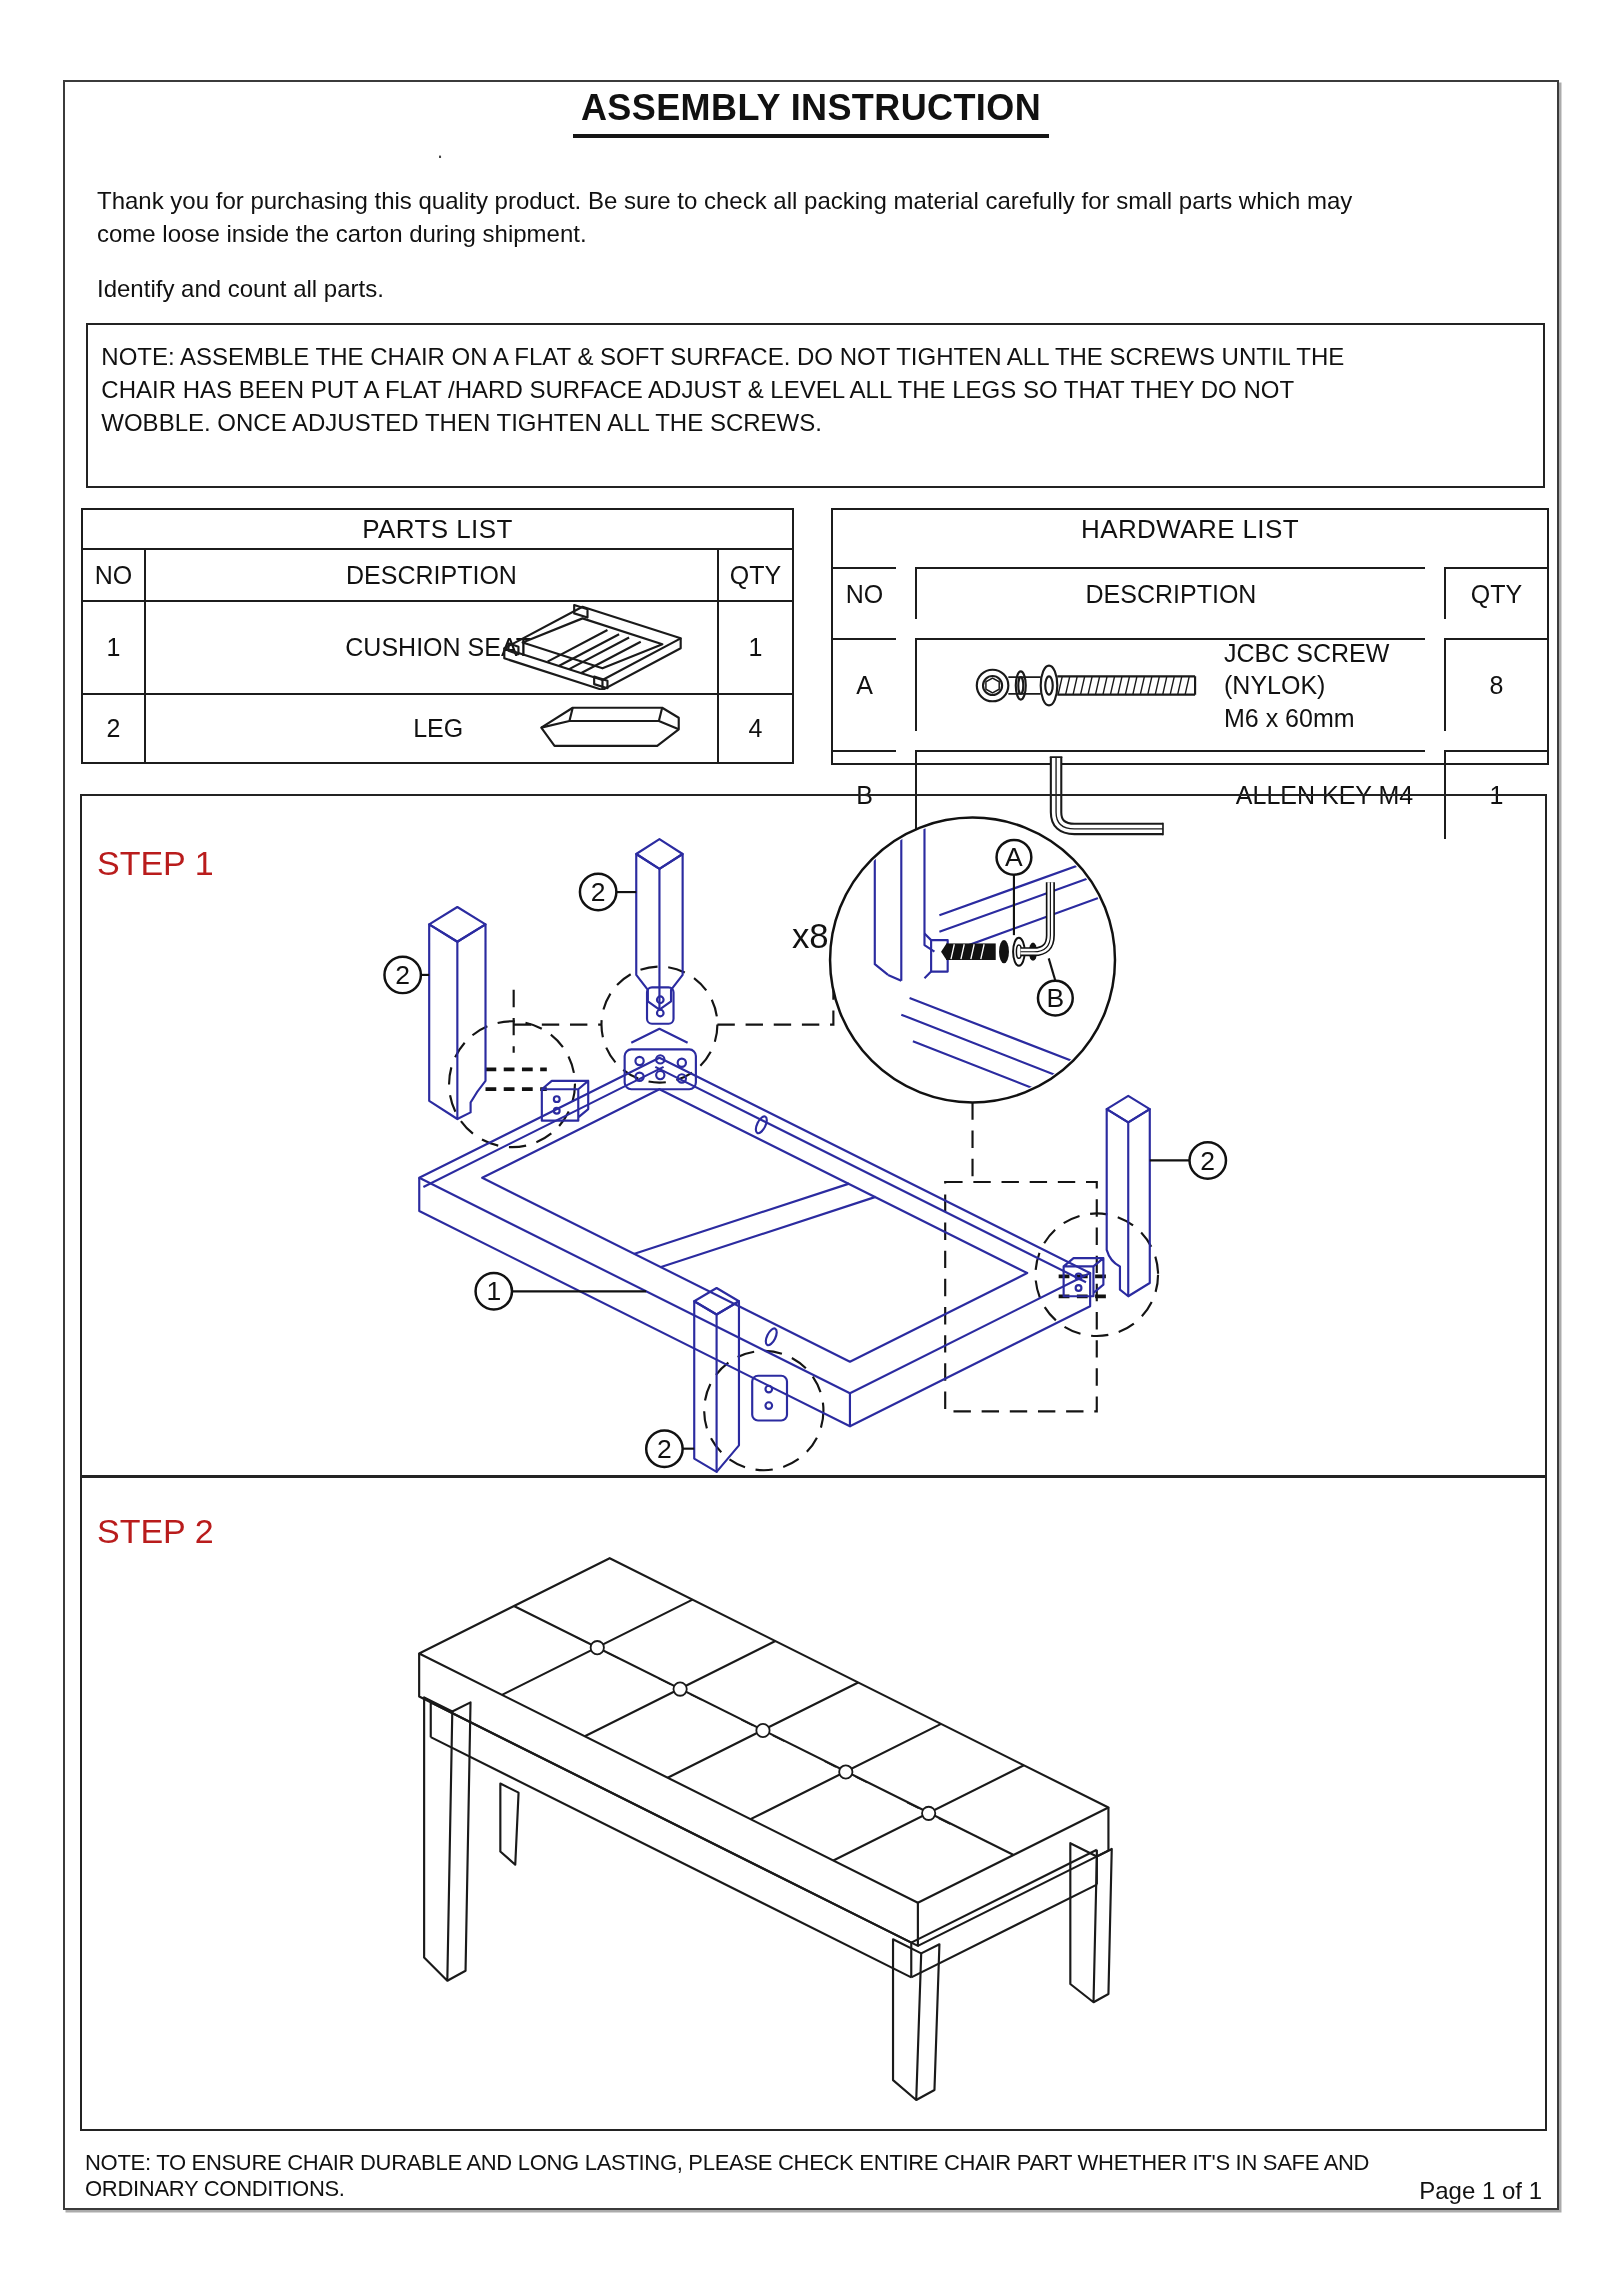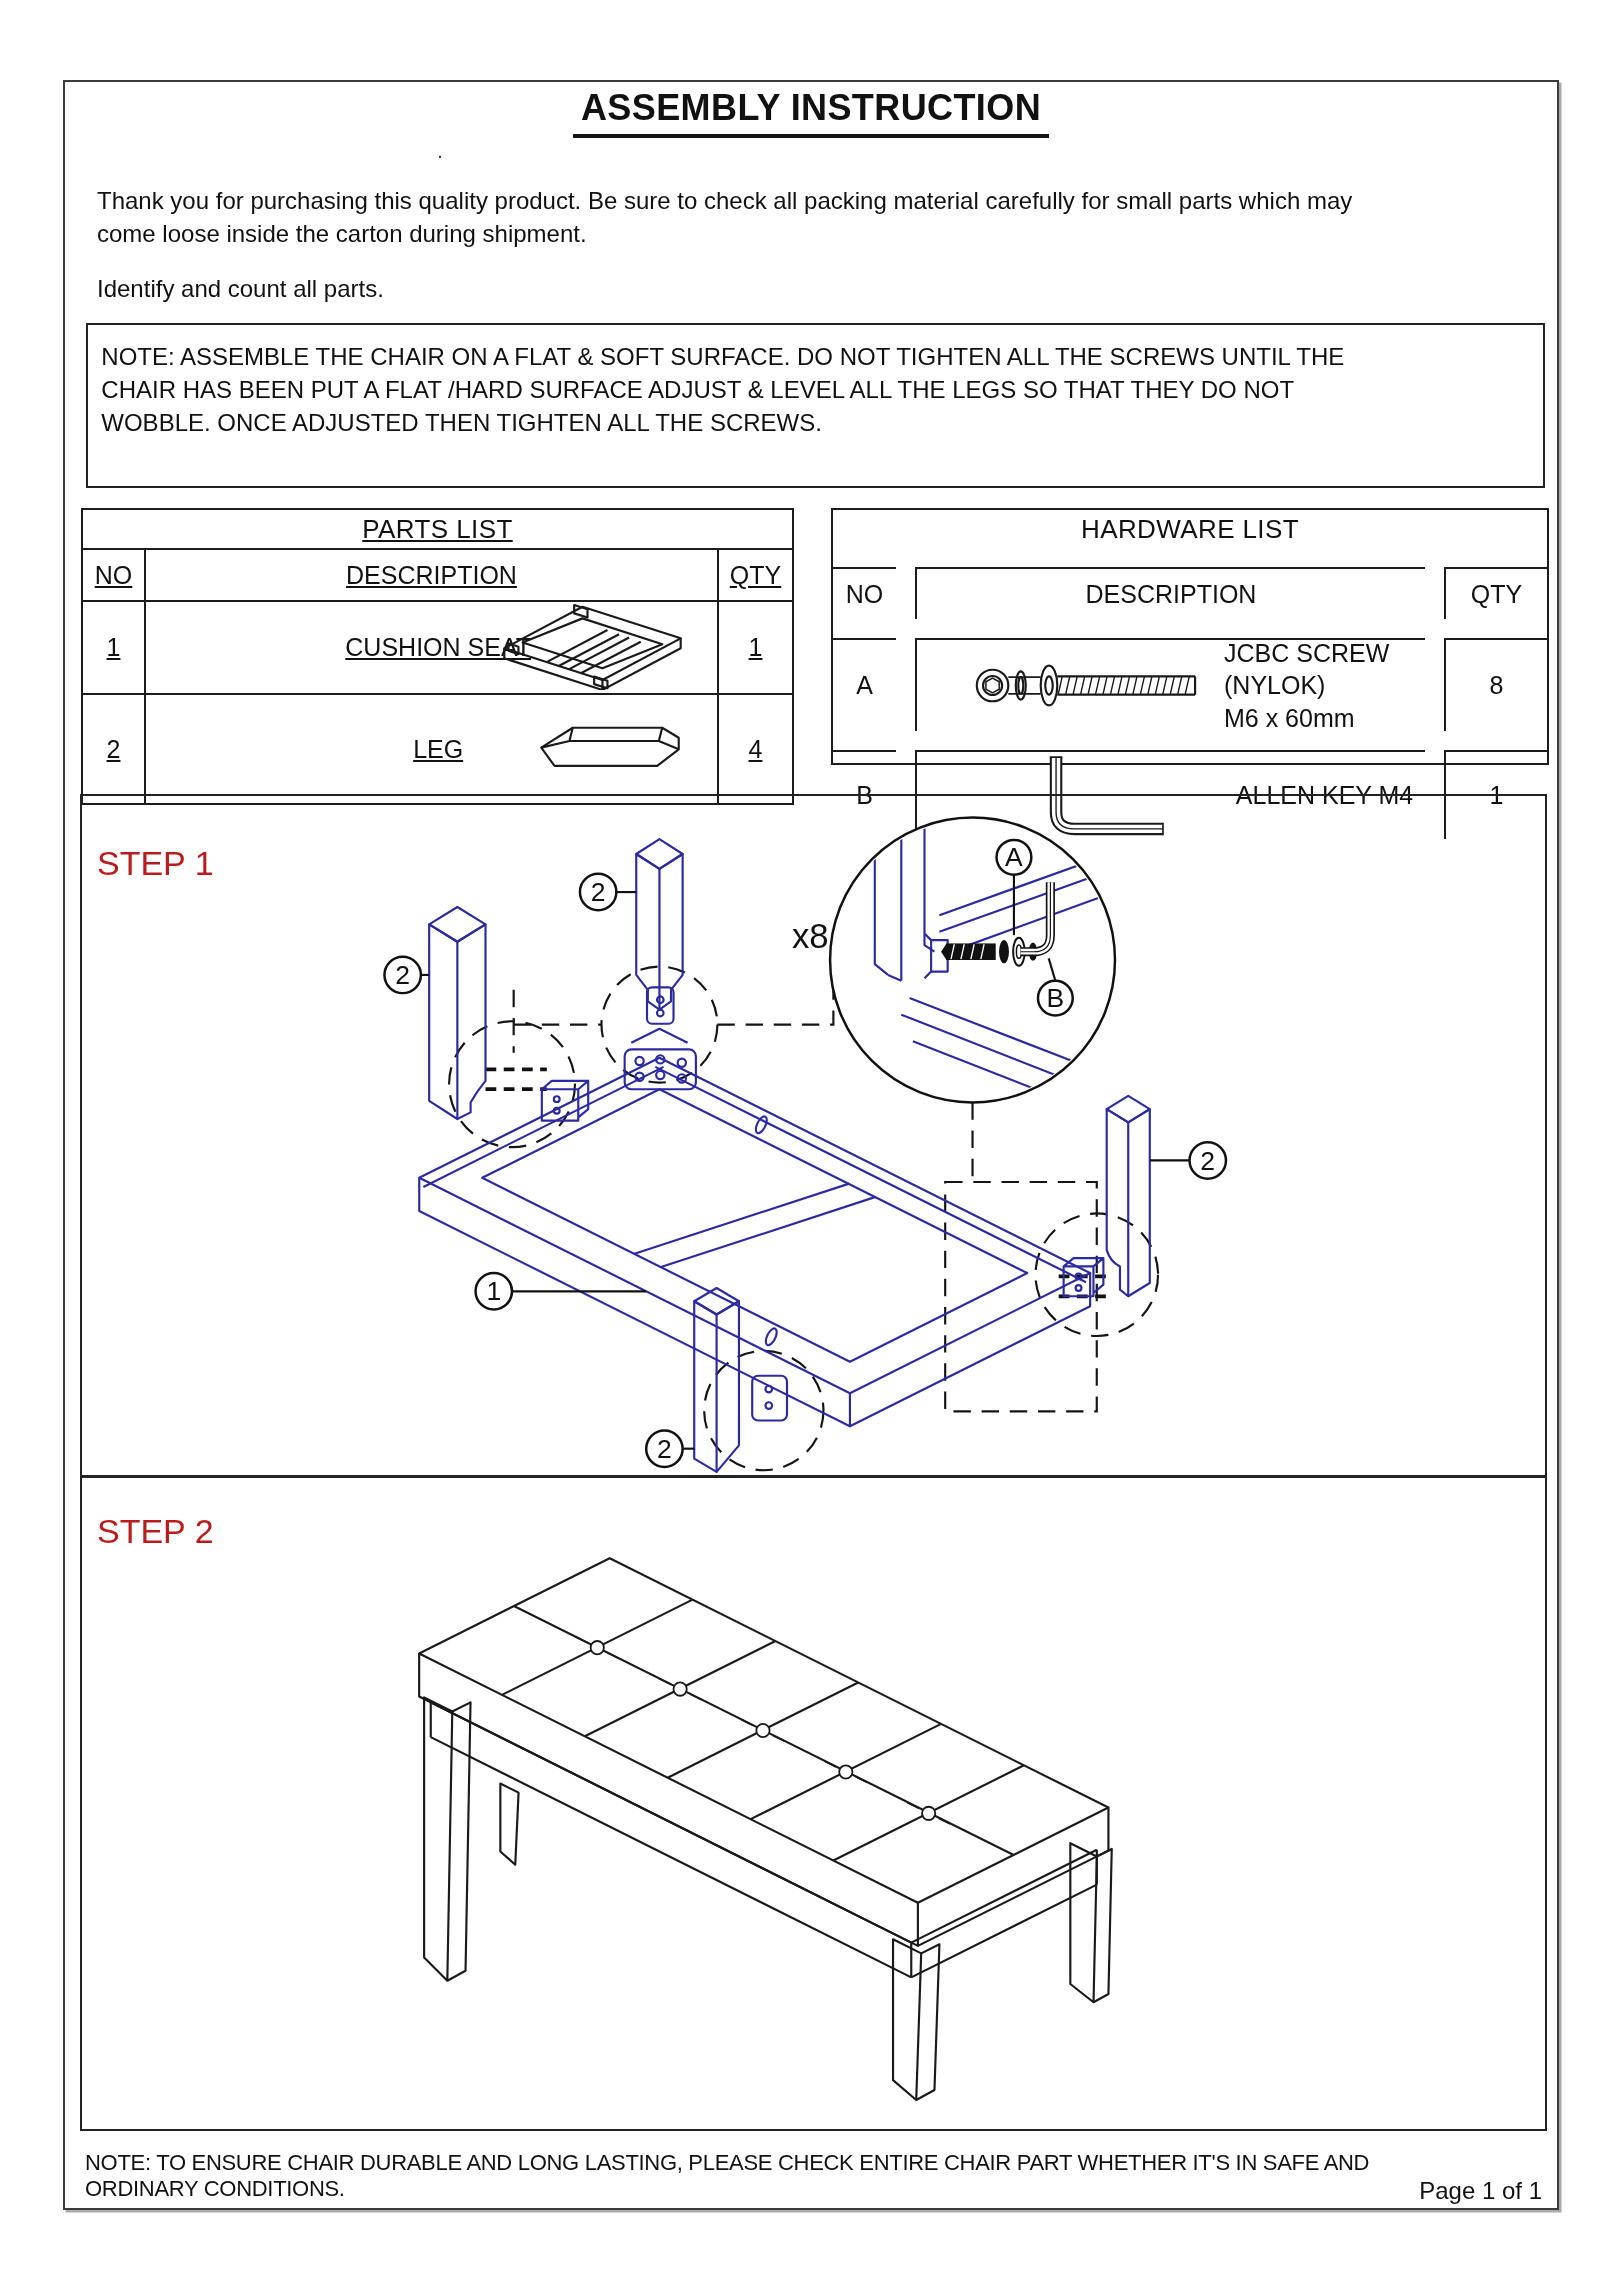--- a/index.html
+++ b/index.html
@@ -17,21 +17,21 @@
   .intro { left:97px; top:185px; width:1417px; font-size:24px; line-height:32.5px; }
   .identify { left:97px; top:275px; width:1000px; font-size:24px; }
 
   .note-box { left:86px; top:323px; width:1459px; height:165px; border:2.5px solid #232323; padding:15px 13.3px; font-size:24px; line-height:33px; }
 
   
   .tbl { border:2.5px solid #1c1c1c; display:grid; background:#fff; }
   .tbl .cell { border-left:2.5px solid #1c1c1c; border-top:2.5px solid #1c1c1c; display:flex; align-items:center; justify-content:center; font-size:25px; position:relative; }
   .tbl .cell.first-col { border-left:none; }
   .tbl .cell.title-row { border-top:none; font-size:26px; letter-spacing:0.4px; }
-  .tbl-parts { left:81px; top:508px; width:713px; height:297px; grid-template-columns:61px 1fr 75px; grid-template-rows:38px 52px 93px 1fr;text-decoration:underline; }
+  .tbl-parts { left:81px; top:508px; width:713px; height:256px; grid-template-columns:61px 1fr 75px; grid-template-rows:38px 52px 93px 1fr; }
   .tbl-hw    { left:831px; top:508px; width:718px; height:257px; grid-template-columns:63px 1fr 103px; grid-template-rows:38px 52px 93px 1fr;gap:19px; }
   .desc-cell { justify-content:flex-start; padding-left:13.3px; }
   .desc-cell .part-art { position:absolute; right:28px; top:50%; transform:translateY(-50%); }
   .hw-desc { justify-content:center;padding-left:40px; }
   .hw-art { width:267px; display:flex; justify-content:center; flex:none; }
   .hw-text { font-size:25px; line-height:32.5px; }
 
   
   .step1-box { left:80px; top:794px; width:1467px; height:684px; border:2.5px solid #232323; }
   .step2-box { left:80px; top:1475px; width:1467px; height:656px; border:2.5px solid #232323; }

